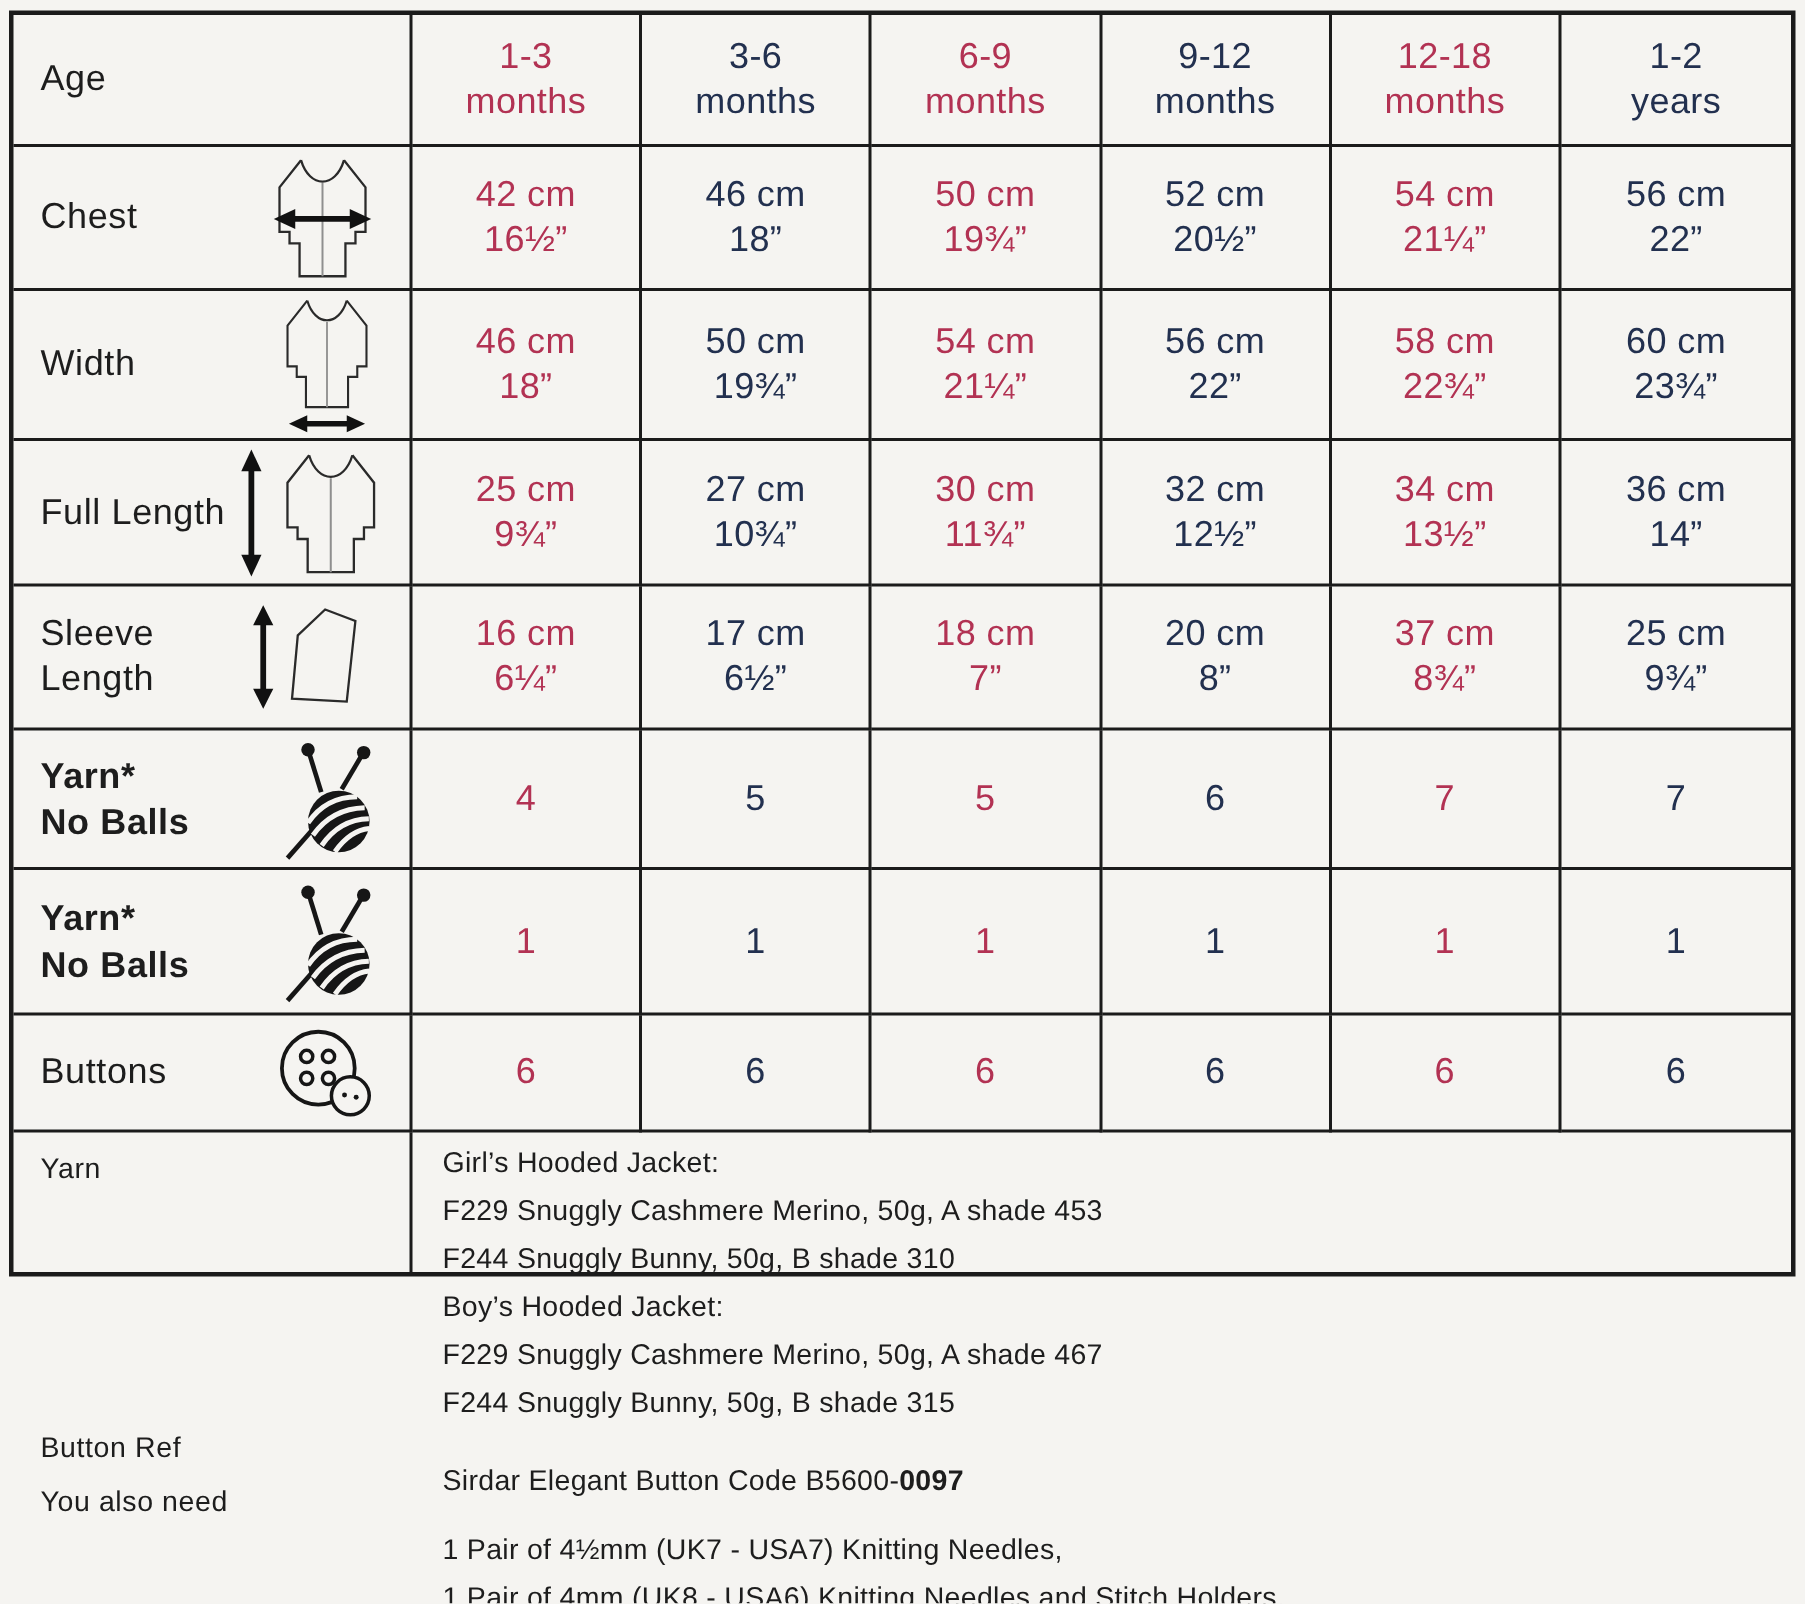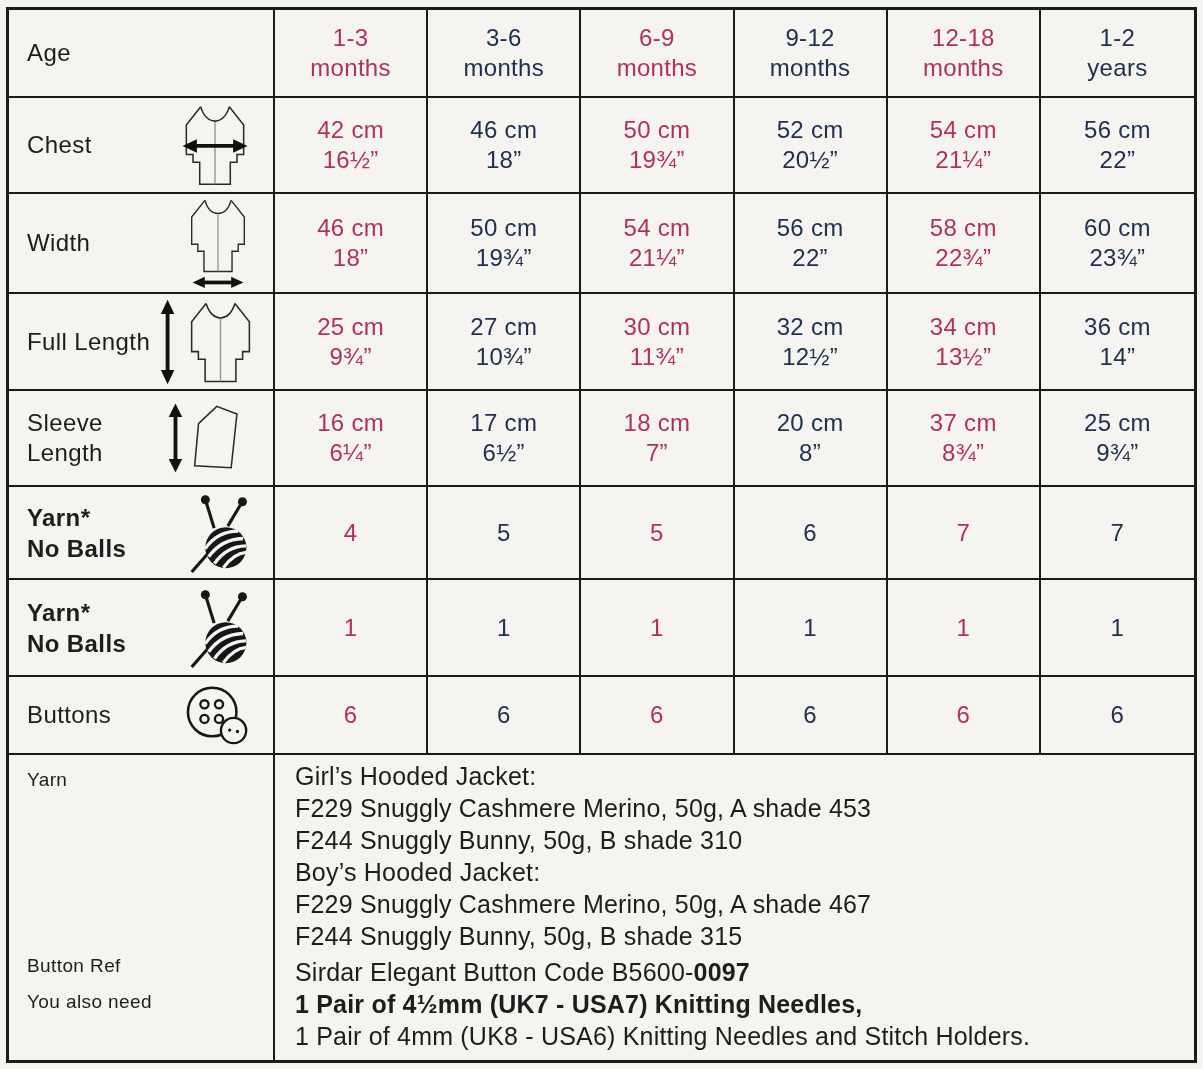--- a/index.html
+++ b/index.html
@@ -9,21 +9,21 @@
     --paper:#f5f4f1;
     --line:#1b1b1b;
   }
   html,body{margin:0;padding:0;background:var(--paper);}
   .page{
     position:relative;width:1203px;height:1069px;background:var(--paper);
     font-family:"Liberation Sans","DejaVu Sans",sans-serif;color:var(--ink);
     overflow:hidden;
   }
   .sheet{
-    position:absolute;left:6px;top:7px;width:1191px;height:1056px;
+    position:absolute;left:6px;top:7px;width:1191px;height:844px;
     border:3px solid var(--line);box-sizing:border-box;
     display:flex;flex-direction:column;
   }
   .grid{
     display:grid;
     grid-template-columns:266px repeat(6,1fr);
     grid-template-rows:88px 96px 100px 97px 96px 93px 97px 78px;
   }
   .trow{display:contents;}
   .cell{
@@ -48,24 +48,24 @@
   .icon{flex:0 0 auto;display:flex;align-items:center;}
   .footer{flex:1;display:flex;min-height:0;}
   .footer-left{
     width:266px;flex:0 0 266px;border-right:2px solid var(--line);
     box-sizing:border-box;position:relative;font-size:19px;letter-spacing:.4px;
   }
   .footer-left .flabel{position:absolute;left:18px;white-space:nowrap;}
   .flabel-yarn{top:14px;}
   .flabel-buttonref{top:200px;}
   .flabel-youneed{top:236px;}
-  .footer-right{flex:1;padding:5px 0 0 20px;font-size:25px;letter-spacing:.2px;}
+  .footer-right{flex:1;padding:5px 0 0 20px;font-size:19px;letter-spacing:.2px;}
   .fline{line-height:32px;white-space:nowrap;}
-  .fline.gap{margin-top:4px;}
-  .fline.gap2{margin-top:0;font-weight:bold;}
+  .fline.gap{margin-top:20px;}
+  .fline.gap2{margin-top:14px;}
   .fline b{font-weight:700;}
   svg{display:block;}
   .sprite{position:absolute;width:0;height:0;overflow:hidden;}
 </style>
 </head>
 <body>
 
 <svg class="sprite" xmlns="http://www.w3.org/2000/svg" aria-hidden="true">
   <symbol id="sym-jacket" viewBox="0 0 80 90">
     <path d="M25,5 L10,24 L10,55 L17,55 L17,63 L24,63 L24,86 L56,86 L56,63 L63,63 L63,55 L70,55 L70,24 L55,5" fill="none" stroke="#2a2a2a" stroke-width="1.6"></path>

